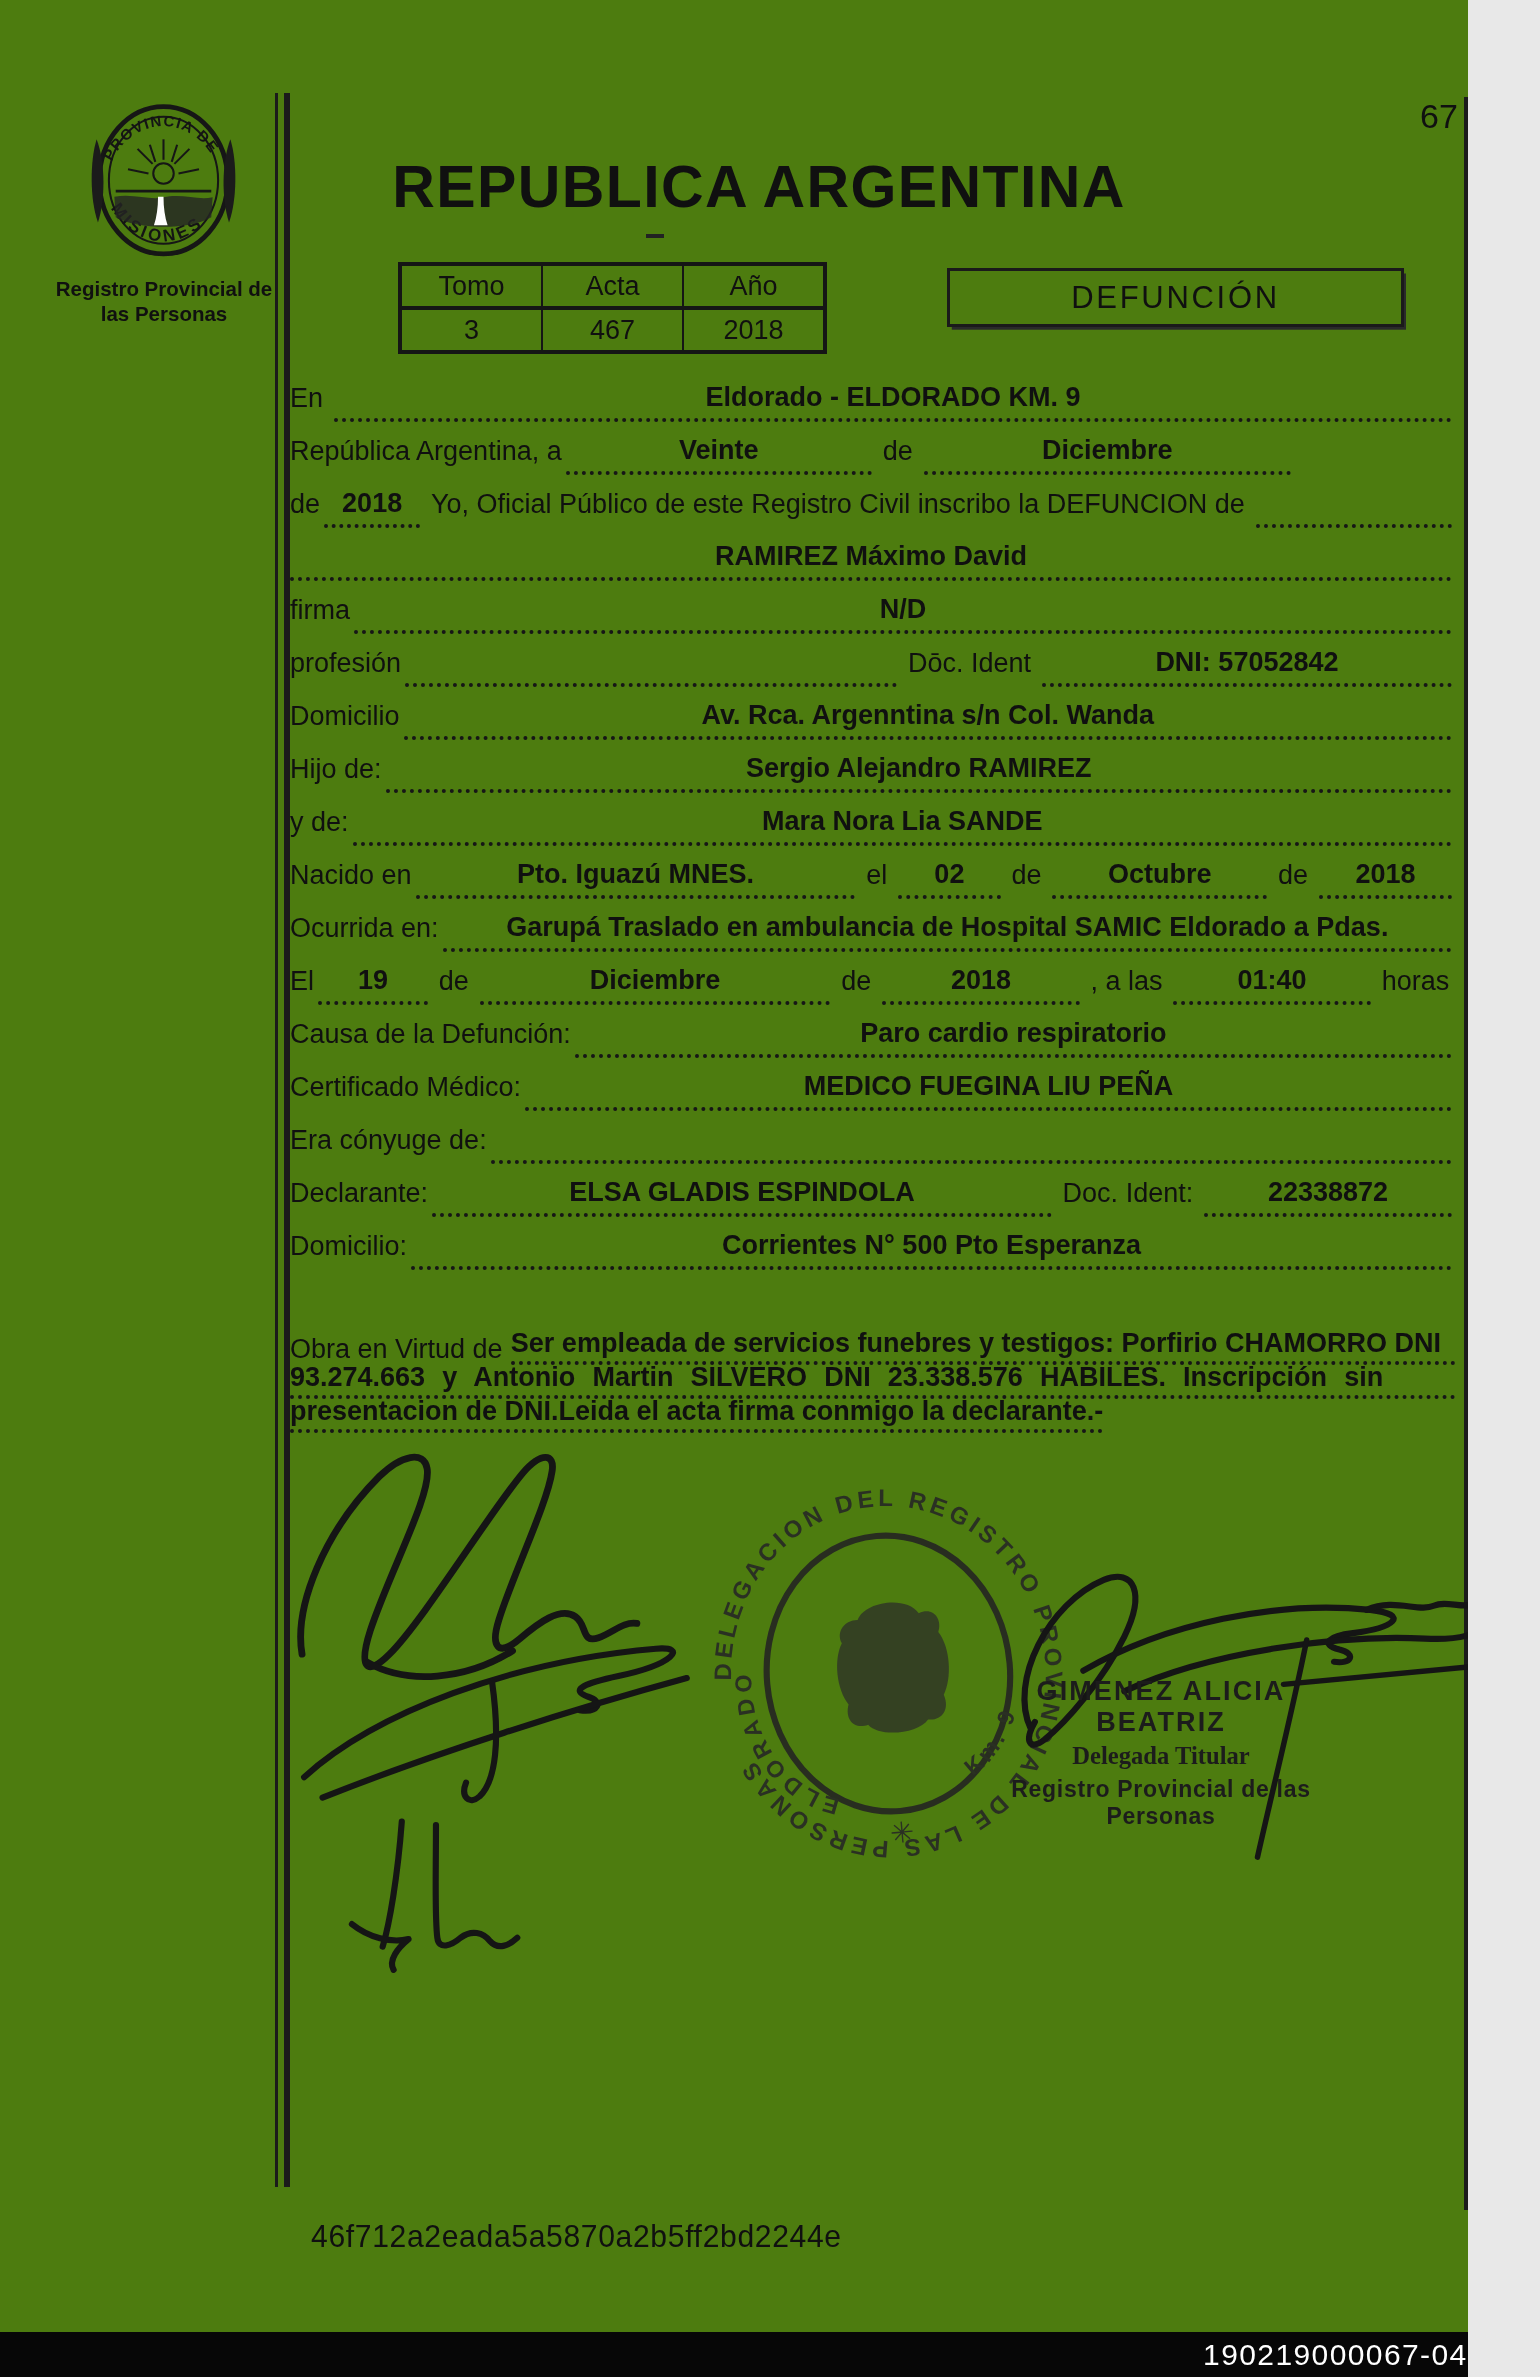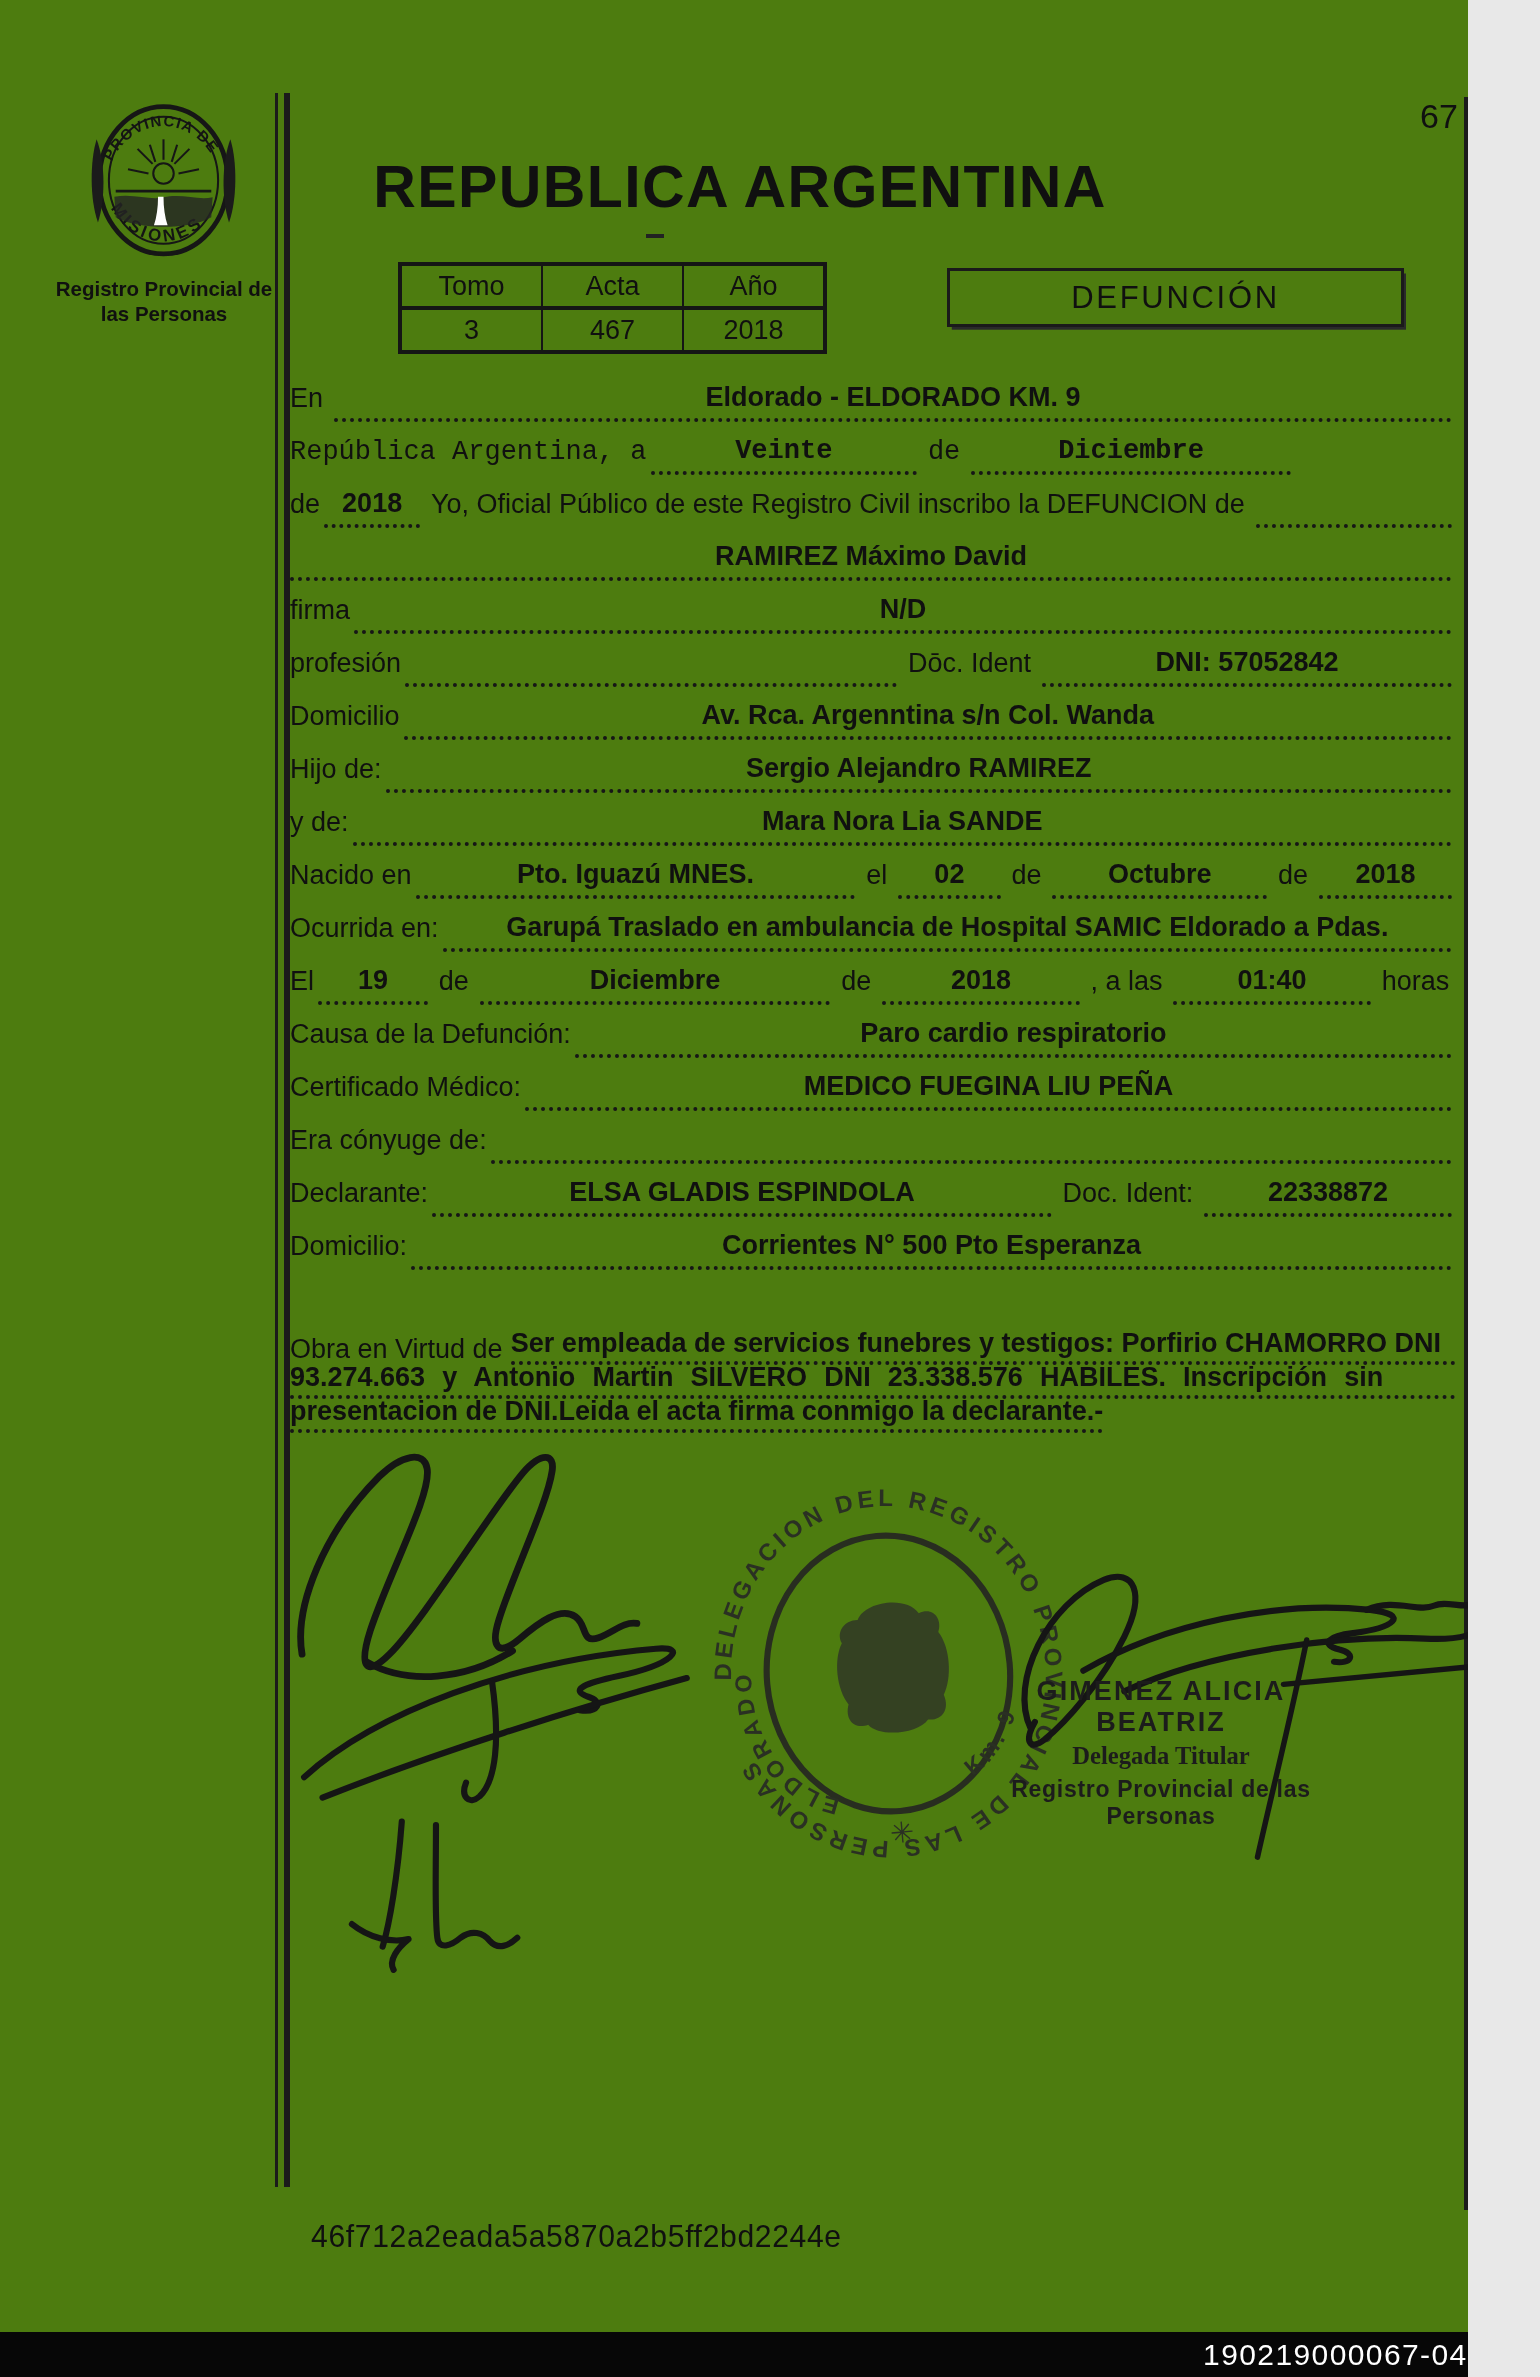--- a/index.html
+++ b/index.html
@@ -7,21 +7,21 @@
         font-family:"Liberation Sans",sans-serif;color:#101010;overflow:hidden;}
 
   
   .vline{position:absolute;background:#1b1b1b;}
   .vline.l1{left:275px;top:93px;width:3.4px;height:2094px;}
   .vline.l2{left:284px;top:93px;width:5.5px;height:2094px;}
   .vline.r1{left:1464px;top:97px;width:4.1px;height:2113px;}
 
   
   .pageno{position:absolute;left:1420px;top:97px;font-size:34px;}
-  .title{position:absolute;left:364px;top:153px;width:752px;text-align:center;
+  .title{position:absolute;left:383px;top:153px;width:752px;text-align:center;
          font-size:59px;font-weight:bold;letter-spacing:1.4px;}
   .title-dash{position:absolute;left:646px;top:234px;width:18px;height:4.1px;background:#222;}
 
   .seal{position:absolute;left:87px;top:97px;}
   .orgname{position:absolute;left:48px;top:276px;width:232px;text-align:center;
            font-size:20.5px;font-weight:bold;line-height:25px;}
 
   .acta-table{position:absolute;left:398px;top:262px;border-collapse:collapse;}
   .acta-table td{width:137px;height:38px;text-align:center;font-size:27px;
                  border-left:2.1px solid #151515;border-right:2.1px solid #151515;}
@@ -34,21 +34,21 @@
            font-size:31px;letter-spacing:2.7px;font-weight:500;}
 
   
   .form{position:absolute;left:290px;top:369px;width:1166px;font-size:27px;}
   .row{display:flex;align-items:flex-end;height:53px;}
   .lbl{white-space:nowrap;padding-bottom:8.2px;}
   .lbl.mid{margin:0 6.8px;}
   .fld{flex:1 1 0;border-bottom:4.8px dotted #161616;text-align:center;
        font-weight:bold;padding-bottom:5.5px;white-space:nowrap;margin:0 4.1px;}
   .fld.first{margin-left:11px;}
-  .w2{width:1005px;font-family:Liberation Mono, monospace;}
+  .w2{width:1005px;}
 
   .closing{position:absolute;left:290px;top:1331px;width:1166px;font-size:27px;
            font-weight:bold;}
   .cl-line{display:flex;align-items:flex-end;height:34px;}
   .cl-prefix{font-weight:normal;white-space:nowrap;padding-right:8.2px;}
   .cl-u{border-bottom:4.1px dotted #161616;padding-bottom:2.1px;white-space:nowrap;}
   .cl-grow{flex:1 1 0;}
   .sp{word-spacing:9.6px;}
 
   

